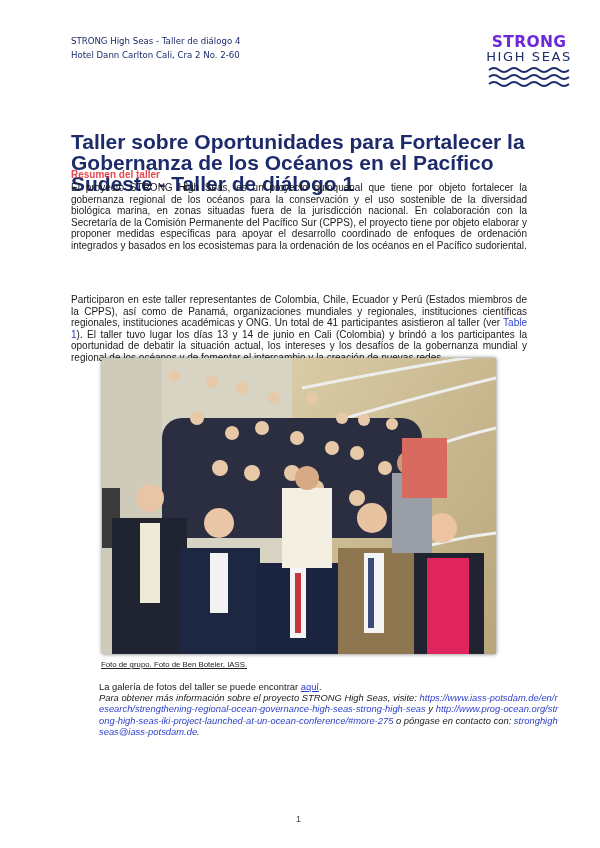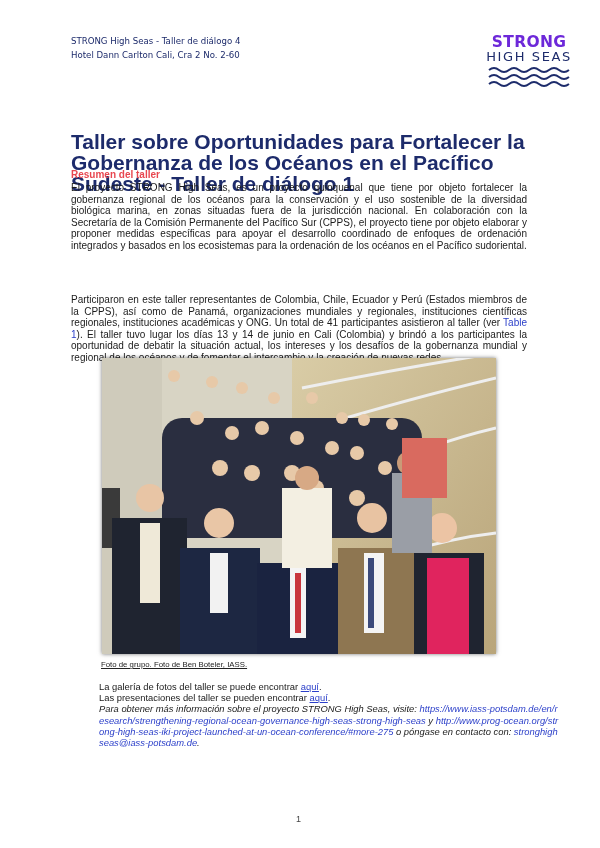--- a/index.html
+++ b/index.html
@@ -115,19 +115,18 @@
       <circle cx="307" cy="105" r="12" fill="#c99b78"></circle>
       <rect x="300" y="80" width="45" height="60" fill="#d96a5f"></rect>
     </g>
   </svg>
 </div>
 
 <div class="caption">Foto de grupo. Foto de Ben Boteler, IASS.</div>
 
 <div class="links">
   <div><span>La galería de fotos del taller se puede encontrar </span><span class="ulink">aquí</span><span>.</span></div>
-  <div><span>Las presentaciones del taller se pueden encontrar </span><span class="ulink">aquí</span><span>.</span></div>
   <div style="word-break:break-all;font-style:italic;">
     <span>Para obtener más información sobre el proyecto STRONG High Seas, visite: </span><span class="link">https://www.iass-potsdam.de/en/research/strengthening-regional-ocean-governance-high-seas-strong-high-seas</span><span> y </span><span class="link">http://www.prog-ocean.org/strong-high-seas-iki-project-launched-at-un-ocean-conference/#more-275</span><span> o póngase en contacto con: </span><span class="link">stronghighseas@iass-potsdam.de</span><span>.</span>
   </div>
 </div>
 
 <div class="pnum">1</div>
 
 </body></html>

